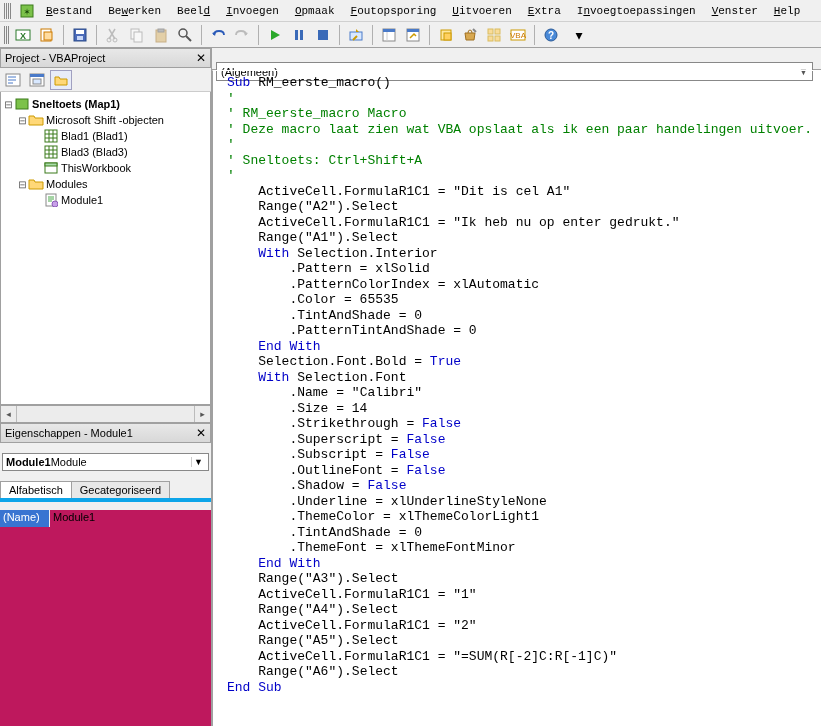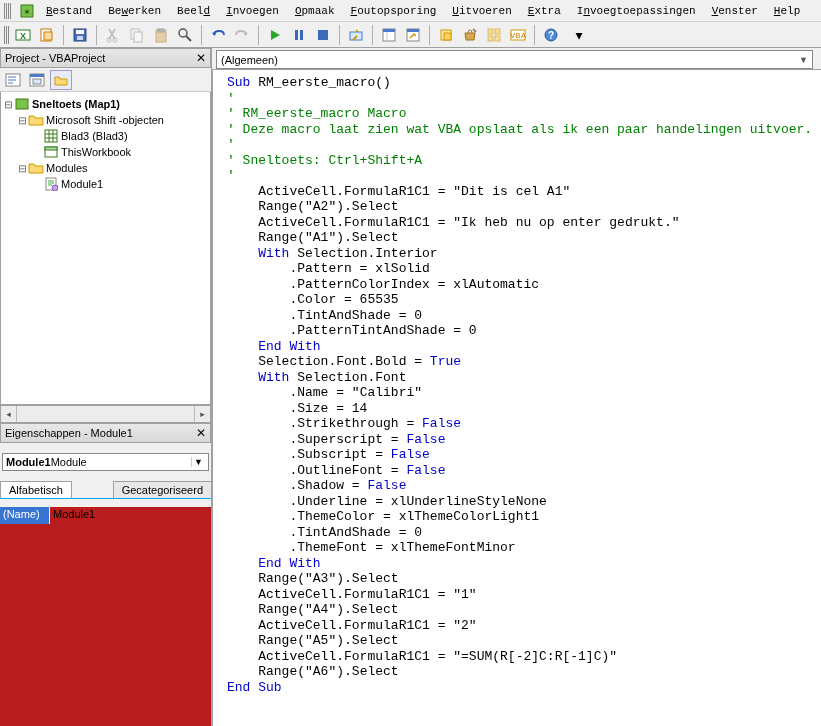--- a/index.html
+++ b/index.html
@@ -62,31 +62,31 @@
   .tw { display:inline-block; width:11px; text-align:center; color:#555; font-size:10px;}
   .ic { width:16px; height:14px; margin-right:2px; display:inline-flex; align-items:center; justify-content:center;}
   .hscroll-stub { height:18px; background:#ececec; border:1px solid #a0a0a0; display:flex;}
   .hscroll-stub .btn{width:16px;border-right:1px solid #bbb;display:flex;align-items:center;justify-content:center;font-size:9px;color:#555;}
   .hscroll-stub .track{flex:1;}
   .hscroll-stub .btn.r{border-left:1px solid #bbb;border-right:none;}
   .props-panel { display:flex; flex-direction:column;gap:8px; }
   .props-combo { display:flex; padding:2px; background:#f0f0f0; }
   .props-combo .c { flex:1; background:#fff; border:1px solid #888; height:18px; padding:1px 3px; display:flex; align-items:center;}
   .props-combo .c .dd{margin-left:auto;width:14px;text-align:center;border-left:1px solid #ccc;font-size:9px;}
-  .tabs { display:flex; background:#f0f0f0; border-bottom:1px solid #0ea5e9;justify-content:space-between;}
+  .tabs { display:flex; background:#f0f0f0; border-bottom:4px solid #0ea5e9;}
   .tab { padding:2px 8px; border:1px solid #a0a0a0; border-bottom:none; margin-right:-1px; background:#e8e8e8; font-size:11px;}
   .tab.active{ background:#fff; }
-  .prop-grid { background:#b91c1c; flex:1; }
+  .prop-grid { background:#be185d; flex:1; }
   .prop-row { display:flex; height:17px; }
   .prop-name { width:50px; padding:1px 3px; border-right:1px solid #eee;}
   .prop-name.sel { background:#3874d1; color:#fff;}
   .prop-val { flex:1; padding:1px 3px; }
   .code-area { flex:1; display:flex; flex-direction:column; background:#fff; }
   .code-top { display:flex; height:22px; border-bottom:1px solid #a0a0a0; background:#f0f0f0; padding:2px 4px 0 4px; gap:0;}
-  .combo { flex:1; background:#fff; border:1px solid #888; height:19px; display:flex; align-items:center; padding:0 4px; font-size:11px;}
+  .combo { flex:1; background:#fff; border:1px solid #888; height:19px; display:flex; align-items:center; padding:0 4px; font-size:11px;margin-top:12px;}
   .combo .dd{margin-left:auto;font-size:9px;color:#555;}
   .code-body {
     flex:1; overflow:auto; font-family: Consolas, "Courier New", monospace;
     font-size:13px; line-height:15.5px; padding:4px 0 4px 14px; white-space:pre; color:#000;
     border-left:1px solid #a0a0a0;
     border-top:1px solid #fff;
   }
   .kw { color:#0000c8; }
   .cm { color:#008000; }
   svg { display:block; }
@@ -296,20 +296,32 @@
         <b>Sneltoets (Map1)</b>
       </div>
       <div class="tree-row" style="padding-left:14px">
         <span class="tw">⊟</span>
         <span class="ic">
             <svg width="16" height="14">
               <path d="M1 3 L6 3 L7 5 L15 5 L15 12 L1 12 Z" fill="#ffd878" stroke="#cc9a00"></path>
             </svg>
           </span>
         <span>Microsoft Shift -objecten</span>
+      </div>
+      <div class="tree-row" style="padding-left:40px">
+        <span class="ic">
+            <svg width="14" height="14">
+              <rect x="1" y="1" width="12" height="12" fill="#fff" stroke="#3a7a1a"></rect>
+              <line x1="1" y1="5" x2="13" y2="5" stroke="#3a7a1a"></line>
+              <line x1="1" y1="9" x2="13" y2="9" stroke="#3a7a1a"></line>
+              <line x1="5" y1="1" x2="5" y2="13" stroke="#3a7a1a"></line>
+              <line x1="9" y1="1" x2="9" y2="13" stroke="#3a7a1a"></line>
+            </svg>
+          </span>
+        <span>Blad1 (Blad1)</span>
       </div>
       <div class="tree-row" style="padding-left:40px">
         <span class="ic">
             <svg width="14" height="14">
               <rect x="1" y="1" width="12" height="12" fill="#fff" stroke="#3a7a1a"></rect>
               <line x1="1" y1="5" x2="13" y2="5" stroke="#3a7a1a"></line>
               <line x1="1" y1="9" x2="13" y2="9" stroke="#3a7a1a"></line>
               <line x1="5" y1="1" x2="5" y2="13" stroke="#3a7a1a"></line>
               <line x1="9" y1="1" x2="9" y2="13" stroke="#3a7a1a"></line>
             </svg>

